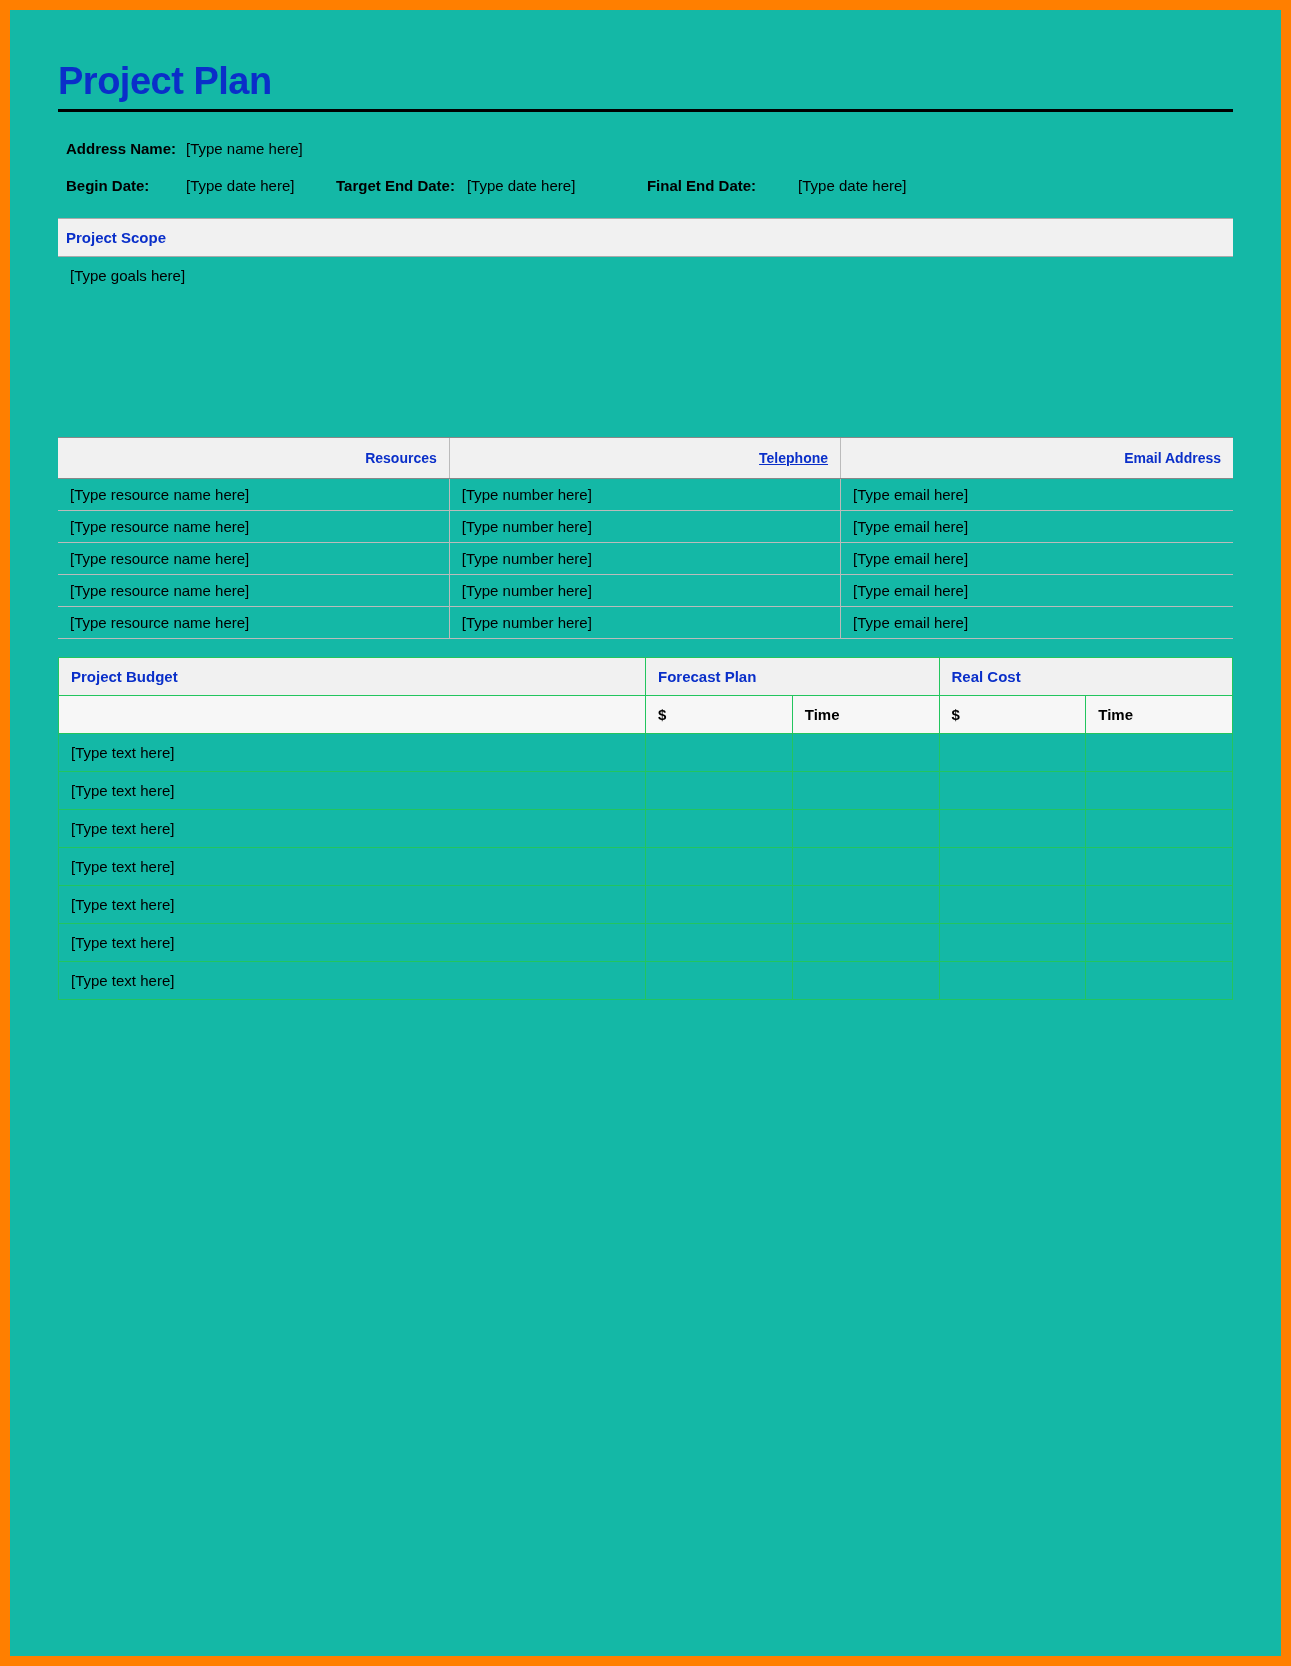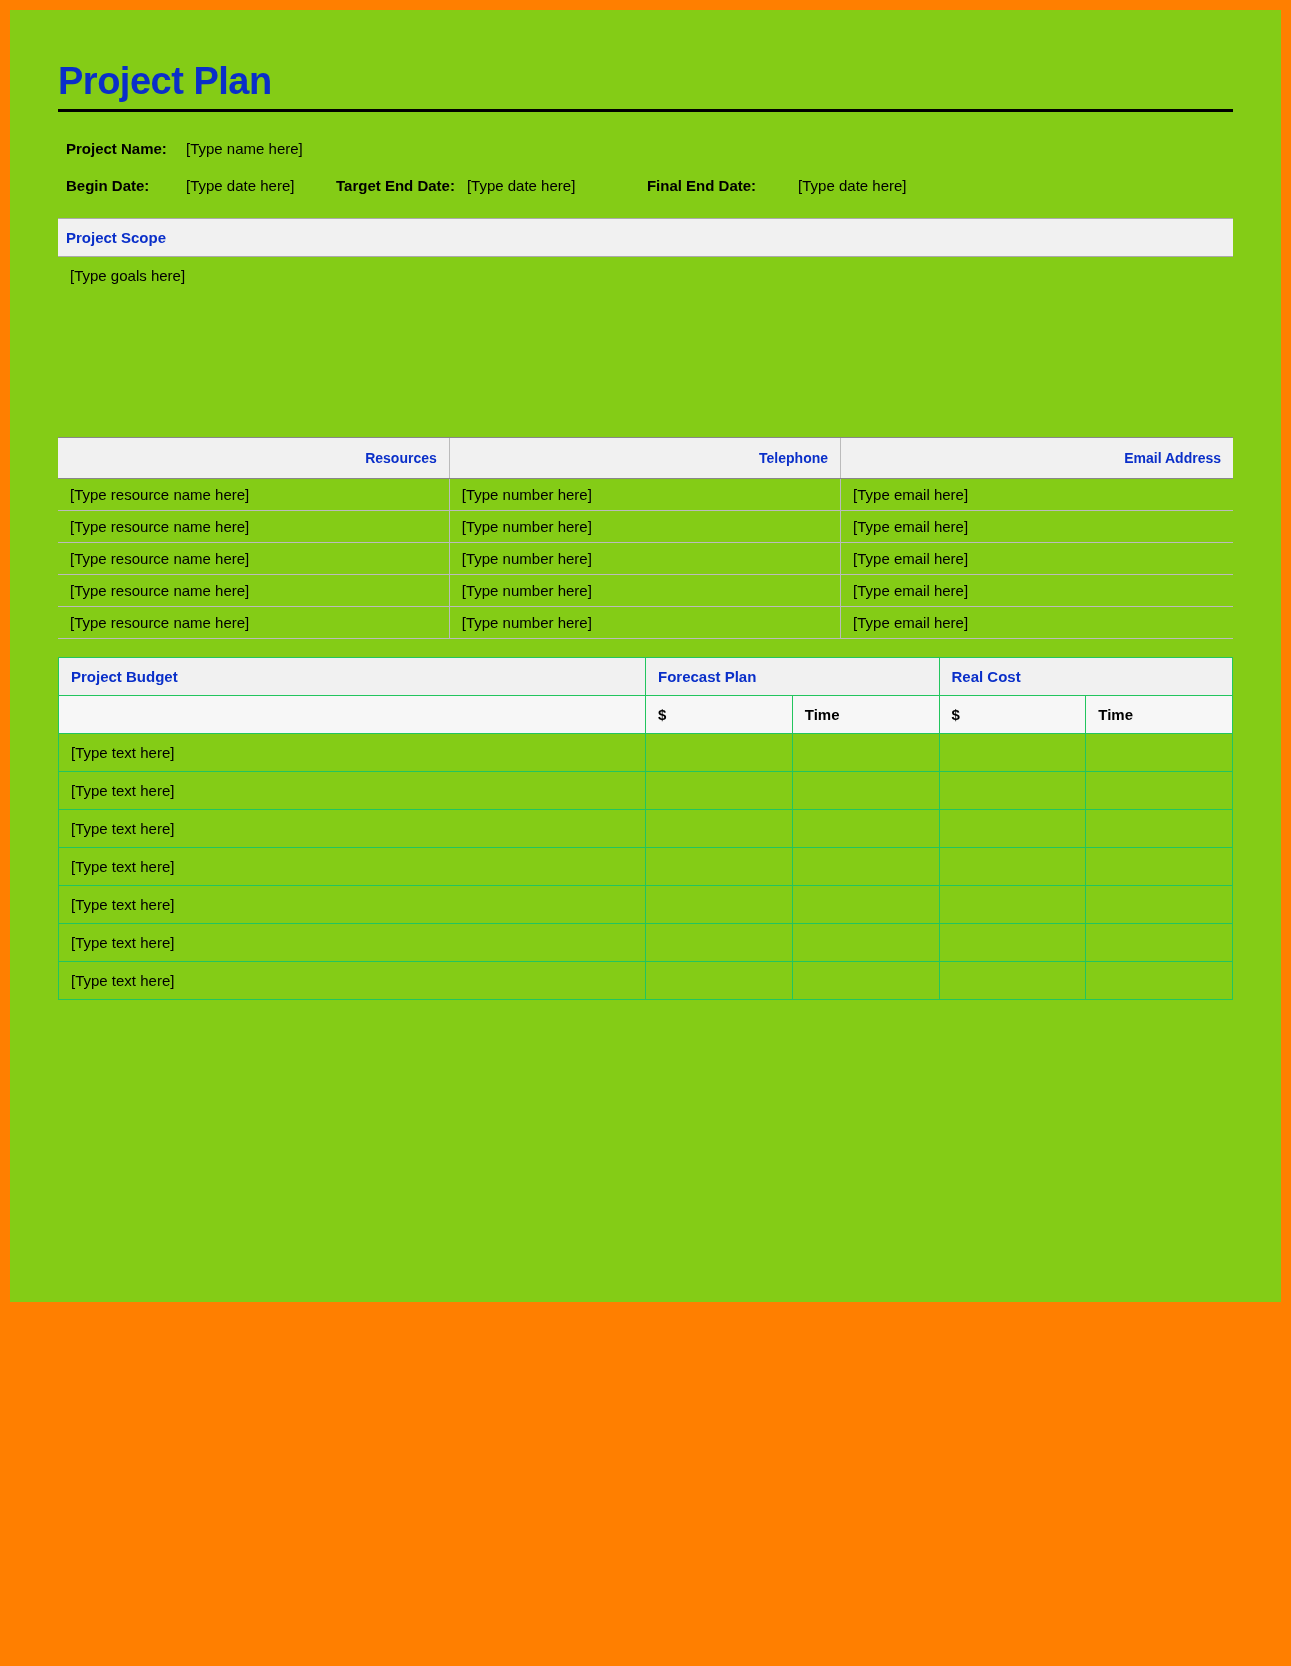--- a/index.html
+++ b/index.html
@@ -5,23 +5,23 @@
   * { box-sizing: border-box; }
   body {
     margin: 0;
     padding: 0;
     background: #ff7f00;
     font-family: Arial, Helvetica, sans-serif;
     font-size: 15px;
     color: #000;
   }
   .page {
-    background: #84cc16;
+    background: #14b8a6;
     width: 1271px;
-    height: 1292px;
+    height: 1646px;
     margin: 10px;
     padding: 50px 48px 50px 48px;
   }
   .title {
     font-size: 38px;
     font-weight: bold;
     color: #0a2fc9;
     margin-bottom: 6px;
     letter-spacing: -0.5px;
   }
@@ -86,21 +86,21 @@
   .res-table td {
     padding: 7px 12px;
     border-bottom: 1px solid #bbb;
     font-size: 15px;
   }
   .res-table th + th,
   .res-table td + td {
     border-left: 1px solid #bbb;
   }
   .res-table th:first-child { width: 33.3%; }
-  .res-table th:nth-child(2){ width: 33.3%; }
+  .res-table th:nth-child(2){ width: 33.3%; text-decoration: underline; }
   .res-table th:nth-child(3){ width: 33.4%; }
   .spacer { height: 18px; }
   
   .budget-table {
     border: 1px solid #888;
   }
   .budget-table th, .budget-table td {
     border: 1px solid #22c55e;
     padding: 10px 12px;
     text-align: left;
@@ -122,21 +122,21 @@
 </head>
 <body>
 
 <div class="page">
 
   <div class="title">Project Plan</div>
   <hr class="title-rule">
 
   <div class="meta-block">
     <div class="meta-row">
-      <span class="meta-label">Project Name:</span>
+      <span class="meta-label">Address Name:</span>
       <span class="meta-ph">[Type name here]</span>
     </div>
     <div class="meta-row">
       <span class="meta-label">Begin Date:</span>
       <span class="meta-ph">[Type date here]</span>
       <span class="meta-label-mid">Target End Date:</span>
       <span class="meta-ph">[Type date here]</span>
       <span class="gap-col"></span>
       <span class="meta-label-mid">Final End Date:</span>
       <span class="gap-col"></span>

